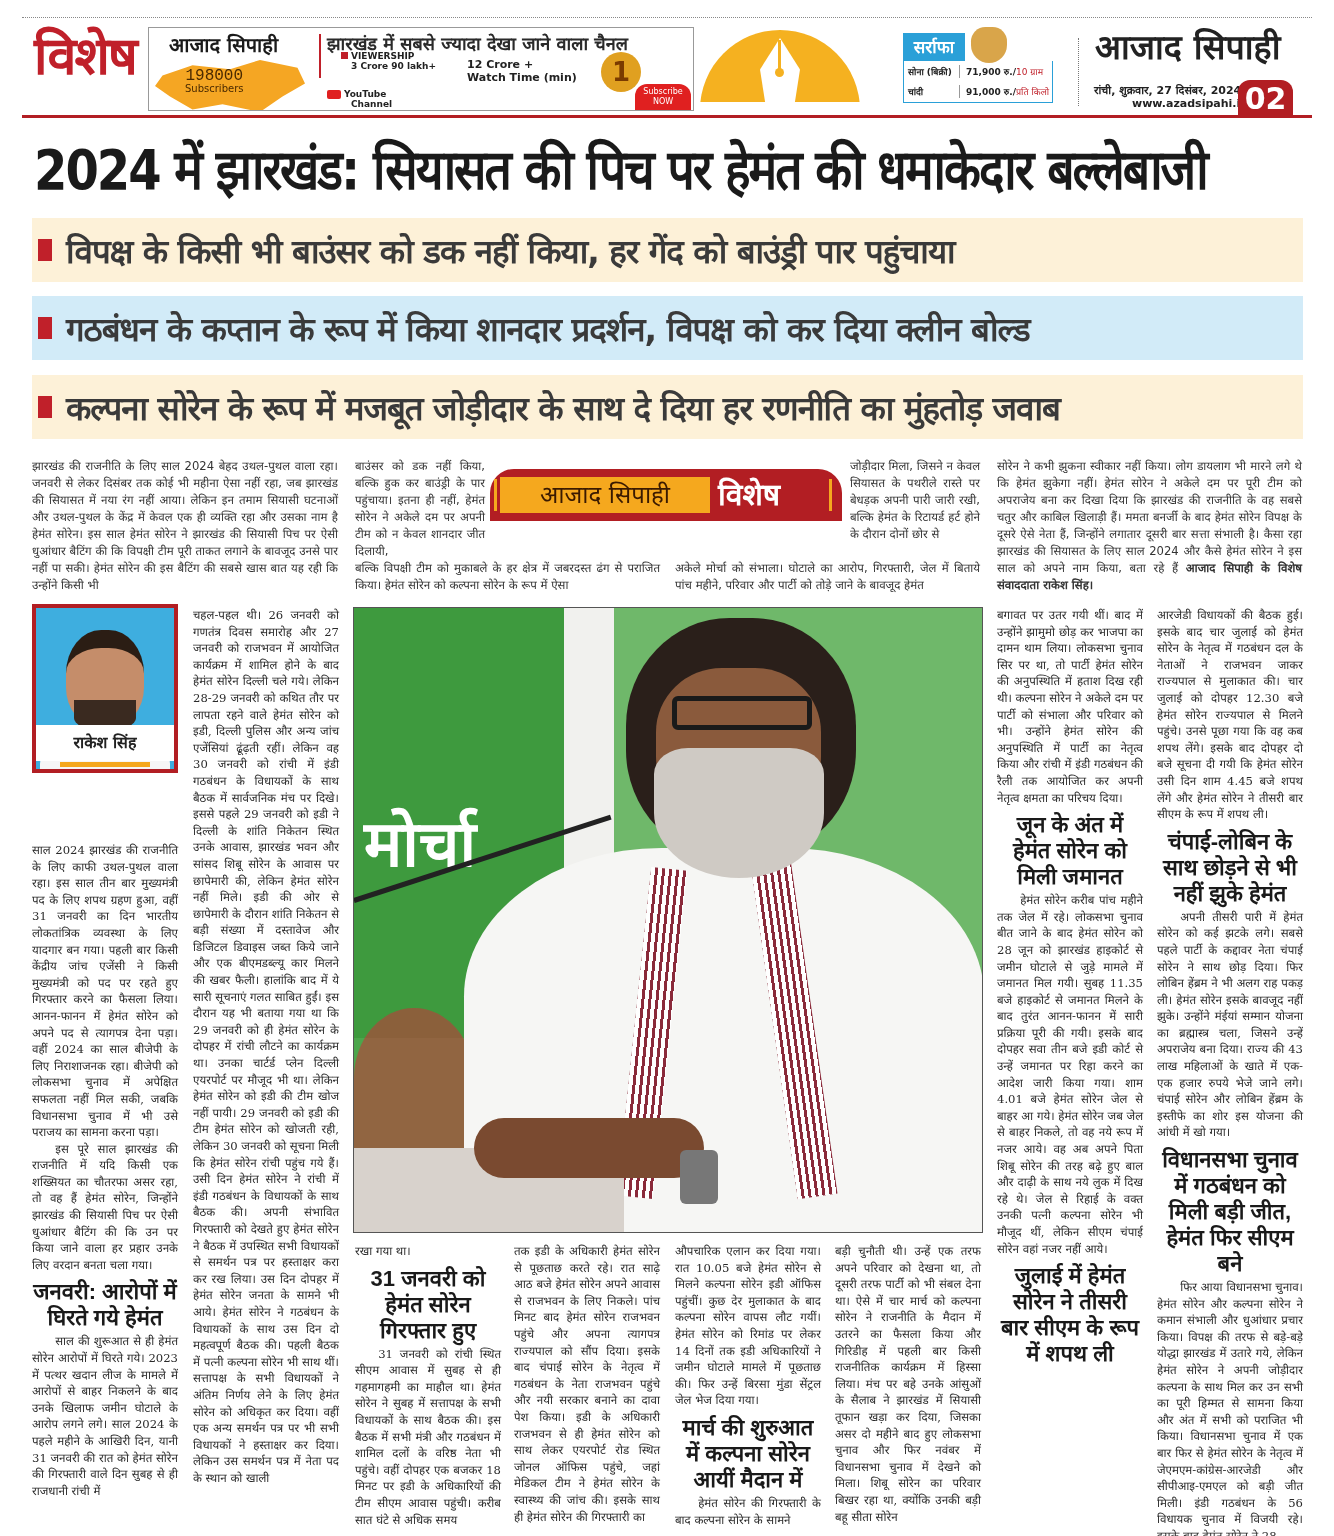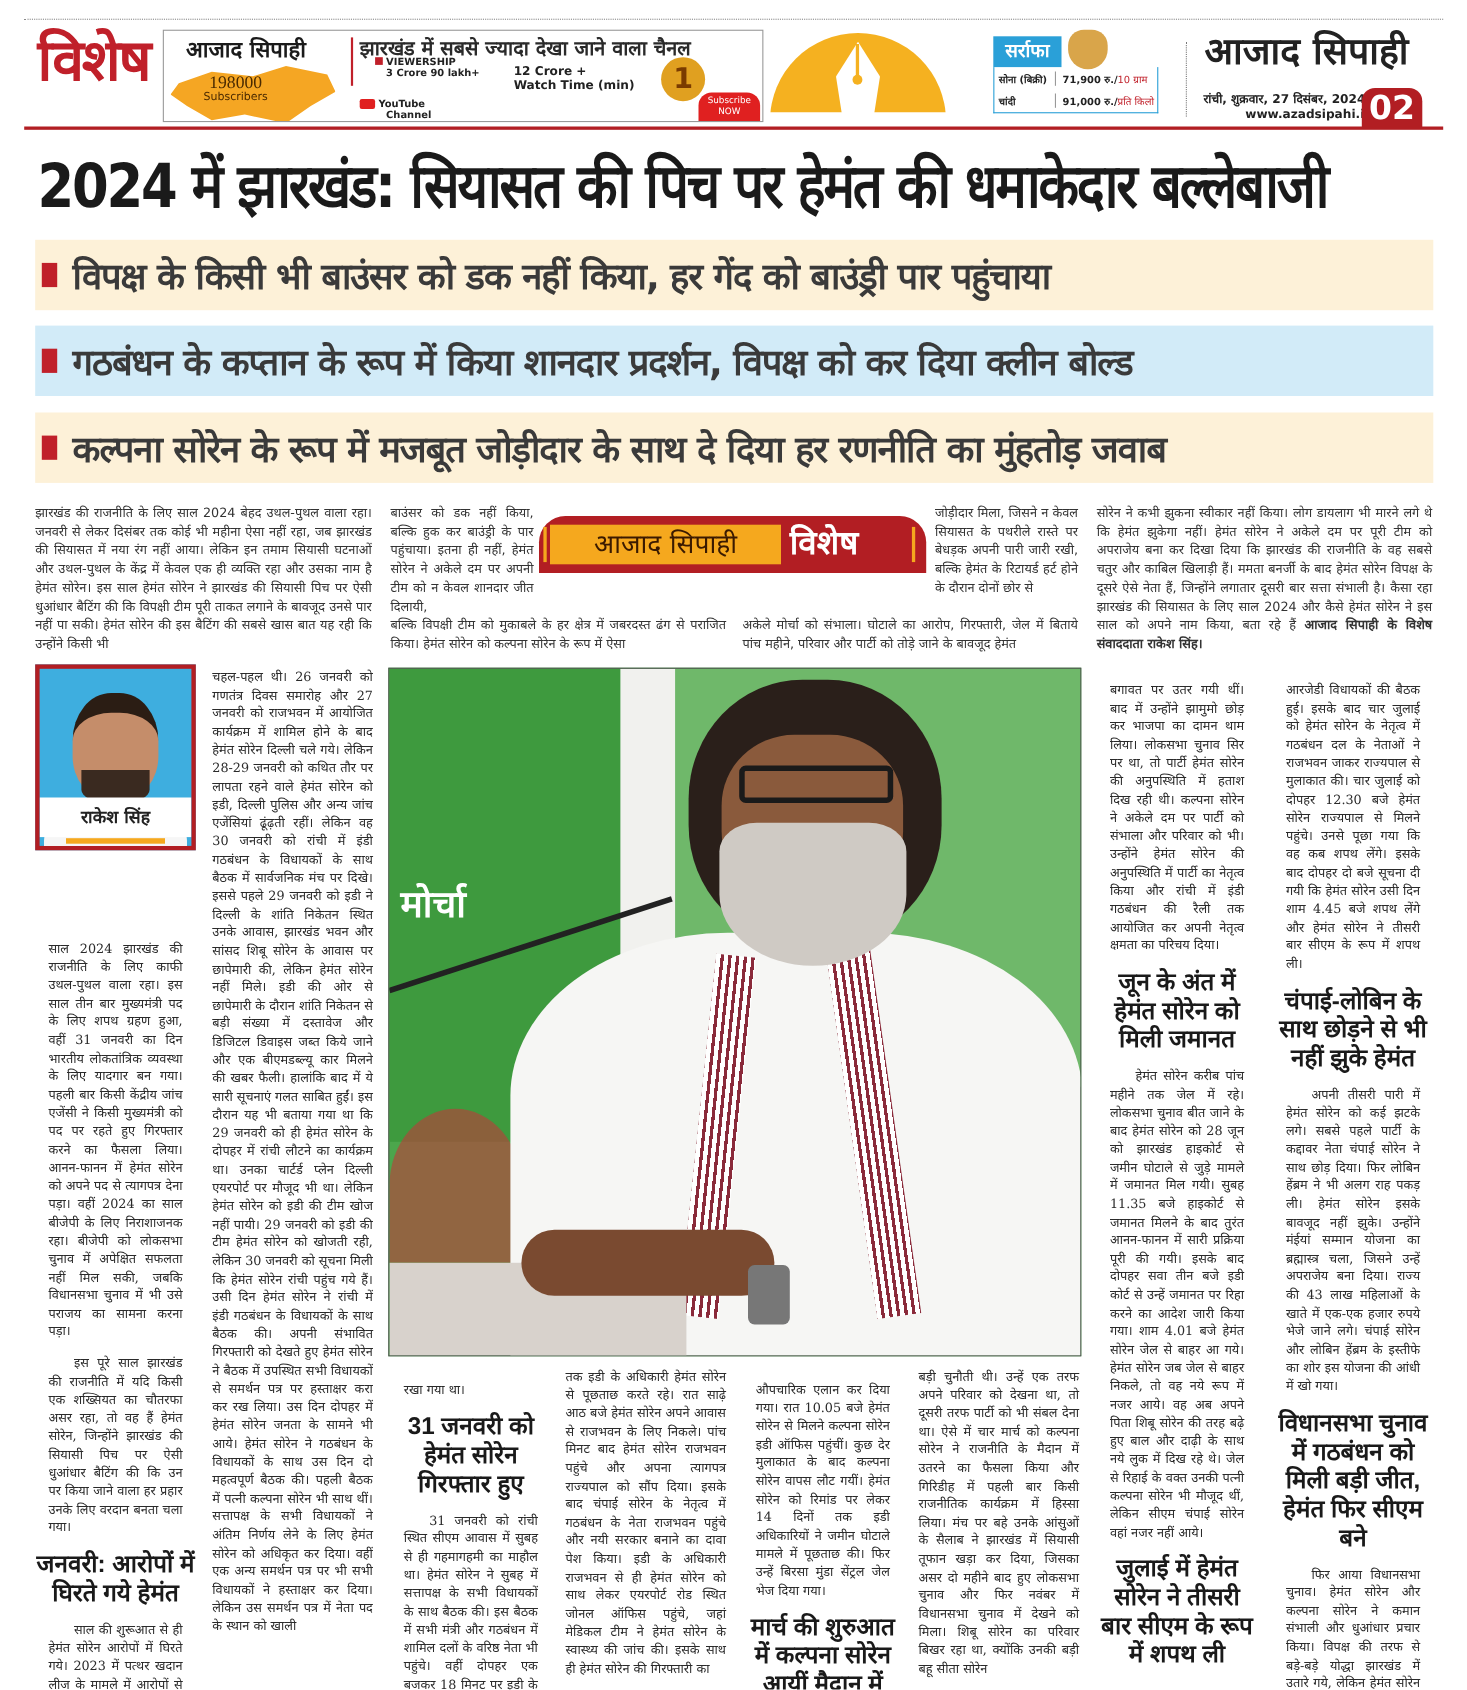--- a/index.html
+++ b/index.html
@@ -7,21 +7,21 @@
   body{font-family:"DejaVu Sans","Liberation Sans",sans-serif;color:#222;position:relative}
   .dotline{position:absolute;left:22px;right:22px;top:17px;border-top:1px dotted #888}
   .hdr-rule{position:absolute;left:22px;right:22px;top:115px;height:3px;background:#b21e23}
   .vishesh-logo{position:absolute;left:34px;top:30px;font-size:52px;font-weight:bold;color:#c0202a;line-height:1;letter-spacing:-2px}
   .ad{position:absolute;left:148px;top:27px;width:546px;height:84px;border:1px solid #999;background:#fff;overflow:hidden}
   .ad-brand{position:absolute;left:20px;top:3px;font-size:20px;font-weight:bold;color:#1a1a1a}
   .ad-sep{position:absolute;left:170px;top:6px;width:2px;height:44px;background:#c0202a}
   .ad-tag{position:absolute;left:178px;top:3px;font-size:18px;font-weight:bold;color:#2a2a2a;white-space:nowrap}
   .ad-map{position:absolute;left:6px;top:32px;width:150px;height:52px;background:#f5a623;clip-path:polygon(5% 30%,25% 10%,50% 18%,70% 0%,95% 15%,100% 45%,85% 70%,70% 100%,45% 85%,25% 95%,10% 70%,0% 50%)}
   .ad-subs{position:absolute;left:36px;top:40px;text-align:center;color:#4a2a00;line-height:1}
-  .ad-subs .n{font-size:16px;font-family:Liberation Serif, serif}
+  .ad-subs .n{font-size:16px;font-family:Liberation Mono, monospace}
   .ad-subs .l{font-size:10px}
   .ad-view{position:absolute;left:192px;top:24px;font-size:9px;font-weight:bold;line-height:1.1}
   .ad-view .sq{display:inline-block;width:7px;height:7px;background:#c0202a;margin-right:3px}
   .ad-watch{position:absolute;left:318px;top:30px;font-size:11px;text-align:left;font-weight:bold;line-height:1.2}
   .ad-yt{position:absolute;left:178px;top:62px;font-size:9px;font-weight:bold;line-height:1.1}
   .ad-yt .play{display:inline-block;width:14px;height:9px;background:#e02020;border-radius:2px;vertical-align:middle;margin-right:3px}
   .ad-one{position:absolute;left:452px;top:24px;width:40px;height:40px;border-radius:50%;background:#e0a020;color:#7a3b00;font-weight:bold;font-size:26px;text-align:center;line-height:40px}
   .ad-subnow{position:absolute;left:486px;top:56px;width:56px;height:44px;border-radius:12px;background:#e02020;color:#fff;font-size:8px;text-align:center;line-height:1.2;padding-top:3px}
   .pen-disc{position:absolute;left:700px;top:30px;width:160px;height:160px;border-radius:50%;background:#f5b120;clip-path:inset(0 0 55% 0)}
   .pen{position:absolute;left:760px;top:38px;width:40px;height:70px;background:#fff;clip-path:polygon(50% 0,100% 45%,85% 100%,15% 100%,0 45%)}
@@ -39,38 +39,38 @@
   .masthead{position:absolute;left:1095px;top:30px;font-size:34px;font-weight:bold;color:#222;line-height:1}
   .dateline{position:absolute;left:1094px;top:82px;font-size:11px;font-weight:bold}
   .url{position:absolute;left:1132px;top:97px;font-size:11px;font-weight:bold}
   .pageno{position:absolute;left:1238px;top:80px;width:55px;height:36px;background:#b21e23;color:#fff;font-size:30px;font-weight:bold;text-align:center;line-height:38px;border-radius:12px 12px 0 0}
   .headline{position:absolute;left:34px;top:140px;width:1270px;font-size:48px;font-weight:bold;color:#1a1a1a;letter-spacing:-2px;white-space:nowrap;line-height:1.1;transform:scaleY(1.15);transform-origin:left top}
   .deck{position:absolute;left:32px;width:1271px;height:64px;display:flex;align-items:center}
   .deck .b{width:14px;height:22px;background:#c0202a;margin:0 14px 0 6px;flex:none}
   .deck .t{font-size:33px;font-weight:bold;color:#3a3a3a;white-space:nowrap;letter-spacing:-1px}
   .d1{top:218px;background:#fdf1d8}.d2{top:296px;background:#d2ebf8}.d3{top:375px;background:#fdf1d8}
   .col{position:absolute;font-size:11.6px;line-height:16.6px;color:#2a2a2a;text-align:justify;font-family:"DejaVu Serif",serif}
-  .col p{margin:12px}
+  .col p{margin:0}
   .intro{font-family:"DejaVu Sans",sans-serif;font-size:11.6px;line-height:17px;color:#333}
   .indent{text-indent:2em}
   .sub{font-family:"Liberation Sans",sans-serif;font-weight:bold;color:#1a1a1a;text-align:center;font-size:22px;line-height:26px;margin:6px 0 2px}
   .badge{position:absolute;left:490px;top:469px;width:352px;height:52px;background:#b21e23;border-radius:24px 24px 0 0}
   .badge-y{position:absolute;left:10px;top:8px;width:210px;height:36px;background:#f5a81e;color:#3a1a00;font-size:24px;line-height:36px;text-align:center}
   .badge-w{position:absolute;left:228px;top:4px;color:#fff;font-size:30px;font-weight:bold;line-height:44px}
   .badge-bar1{position:absolute;left:4px;top:10px;width:3px;height:32px;background:#f5a81e}
   .badge-bar2{position:absolute;right:10px;top:10px;width:3px;height:32px;background:#f5a81e}
   .author{position:absolute;left:32px;top:604px;width:146px;height:169px;border:4px solid #b21e23;background:#3eaedf;overflow:hidden}
   .author .head{position:absolute;left:30px;top:22px;width:78px;height:96px;border-radius:45% 45% 40% 40%;background:#c58d6a;border-top:18px solid #2b1d14}
   .author .beard{position:absolute;left:38px;top:92px;width:62px;height:30px;border-radius:0 0 40% 40%;background:#3a2a20}
   .author .shirt{position:absolute;left:4px;top:128px;width:130px;height:70px;border-radius:40% 40% 0 0;background:#f6f6f6}
   .author .name{position:absolute;left:0;bottom:8px;width:138px;height:36px;background:#fff;text-align:center;font-size:16px;font-weight:bold;line-height:36px}
   .author .stripe{position:absolute;left:24px;bottom:2px;width:90px;height:5px;background:#f5a81e}
   .photo{position:absolute;left:353px;top:607px;width:630px;height:626px;border:1px solid #555;overflow:hidden;background:#4ca64c}
   .ph-banner{position:absolute;left:0;top:0;width:210px;height:430px;background:#3e9a3e}
-  .ph-txt{position:absolute;left:10px;top:190px;color:#fff;font-size:34px;font-weight:bold}
+  .ph-txt{position:absolute;left:10px;top:190px;color:#fff;font-size:64px;font-weight:bold}
   .ph-white{position:absolute;left:210px;top:0;width:50px;height:360px;background:#f1f1ee}
   .ph-right{position:absolute;left:260px;top:0;width:370px;height:380px;background:#6fb86a}
   .ph-hair{position:absolute;left:272px;top:10px;width:230px;height:240px;border-radius:45%;background:#2a1f1a}
   .ph-face{position:absolute;left:302px;top:60px;width:165px;height:160px;border-radius:40% 40% 45% 45%;background:#8a5a3c}
   .ph-glasses{position:absolute;left:318px;top:88px;width:140px;height:34px;border:5px solid #1a1a1a;border-radius:6px}
   .ph-beard{position:absolute;left:300px;top:140px;width:170px;height:130px;border-radius:20% 20% 50% 50%;background:#cfcac4}
   .ph-body{position:absolute;left:110px;top:240px;width:520px;height:390px;border-radius:38% 38% 0 0;background:#f6f6f4}
   .ph-scarf1{position:absolute;left:280px;top:260px;width:36px;height:330px;background:repeating-linear-gradient(90deg,#fff 0 4px,#8a2a3a 4px 7px);transform:rotate(6deg)}
   .ph-scarf2{position:absolute;left:420px;top:250px;width:40px;height:340px;background:repeating-linear-gradient(90deg,#fff 0 4px,#8a2a3a 4px 7px);transform:rotate(-8deg)}
   .ph-mic{position:absolute;left:0;top:290px;width:270px;height:5px;background:#222;transform:rotate(-18deg);transform-origin:left center}

